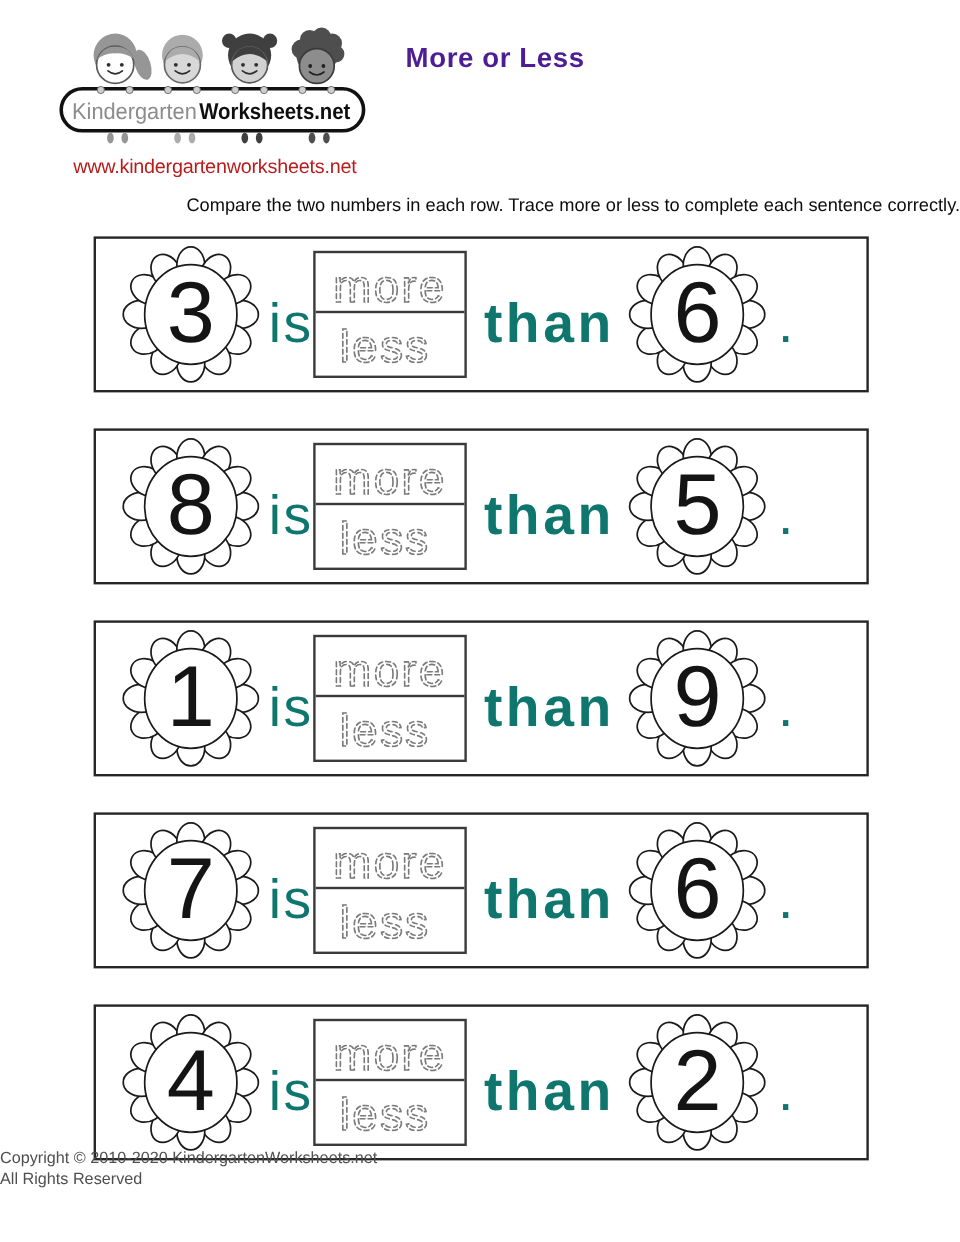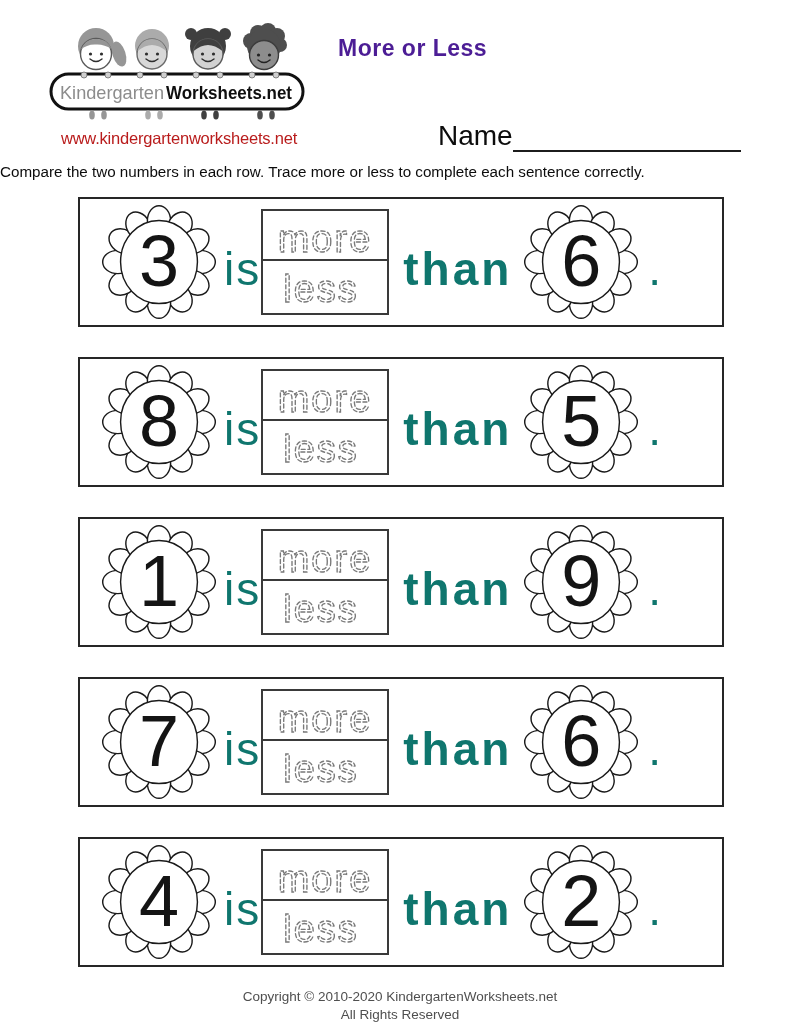--- a/index.html
+++ b/index.html
@@ -21,21 +21,21 @@
   .titles { position:absolute; left:338px; top:26px; }
   .title { font-size:33px; font-weight:400; letter-spacing:0.5px; color:#0c0c0c; }
   .subtitle { font-size:23px; font-weight:700; margin-top:9px; color:#4c1d95; letter-spacing:0.5px; }
 
   .name-row { position:absolute; left:438px; top:116px; display:flex; align-items:flex-end; }
   .name-label { font-size:28px; font-weight:500; color:#0c0c0c; }
   .name-blank { width:228px; height:36px; border-bottom:2.5px solid #1c1c1c; }
 
   .instructions {
     position:absolute; top:163px; left:0; width:100%;
-    text-align:left; font-size:15.2px; color:#0c0c0c;
+    text-align:right; font-size:15.2px; color:#0c0c0c;
   }
 
   
   .rows { position:absolute; top:197px; left:78px; width:646px; }
   .row {
     height:130px; margin-bottom:30px; border:2px solid #262626;
     display:flex; align-items:center; background:#fff;
   }
   .flower-wrap { position:relative; width:118px; height:118px; flex:none; margin-left:20px; }
   .flower-wrap.right { margin-left:10px; }
@@ -52,21 +52,21 @@
   .trace-box { width:128px; height:106px; border:2px solid #3a3a3a; flex:none; background:#fff; }
   .trace-half { width:100%; height:50px; }
   .trace-half.top { border-bottom:2px solid #3a3a3a; }
   .trace-half svg { display:block; width:100%; height:50px; }
   .trace-text {
     font-family:"Liberation Sans", sans-serif; font-size:38px; letter-spacing:2px;
     fill:none; stroke:#7a7a7a; stroke-width:1.35; stroke-dasharray:4 2.6; stroke-linecap:round;
   }
 
   
-  .footer { position:absolute; top:988px; left:0; width:100%; text-align:center; color:#4f4f4f; }
+  .footer { position:absolute; top:956px; left:0; width:100%; color:#4f4f4f; }
   .footer div { font-size:13.5px; line-height:1.35; }
 
   
   .sign-kg { font-family:"Liberation Sans", sans-serif; font-size:19px; fill:#8c8c8c; }
   .sign-ws { font-family:"Liberation Sans", sans-serif; font-size:19px; font-weight:700; fill:#0f0f0f; }
   .hidden-defs { position:absolute; width:0; height:0; overflow:hidden; }
 </style>
 </head>
 <body>
 
@@ -166,24 +166,20 @@
           <ellipse cx="226" cy="97" rx="2.8" ry="4.5" fill="#4e4e4e"></ellipse>
       </g>
     </svg>
     <div class="logo-url">www.kindergartenworksheets.net</div>
   </div>
 
   <div class="titles">
     <div class="subtitle">More or Less</div>
   </div>
 
-  <div class="name-row">
-    <span class="name-label">Name</span>
-    <span class="name-blank"></span>
-  </div>
 
   <div class="instructions">Compare the two numbers in each row. Trace more or less to complete each sentence correctly.</div>
 
   <div class="rows">
 
     <div class="row">
       <div class="flower-wrap">
         <svg class="flower-svg" viewBox="0 0 132 132">
             <use href="#flower-shape"></use>
           </svg>

